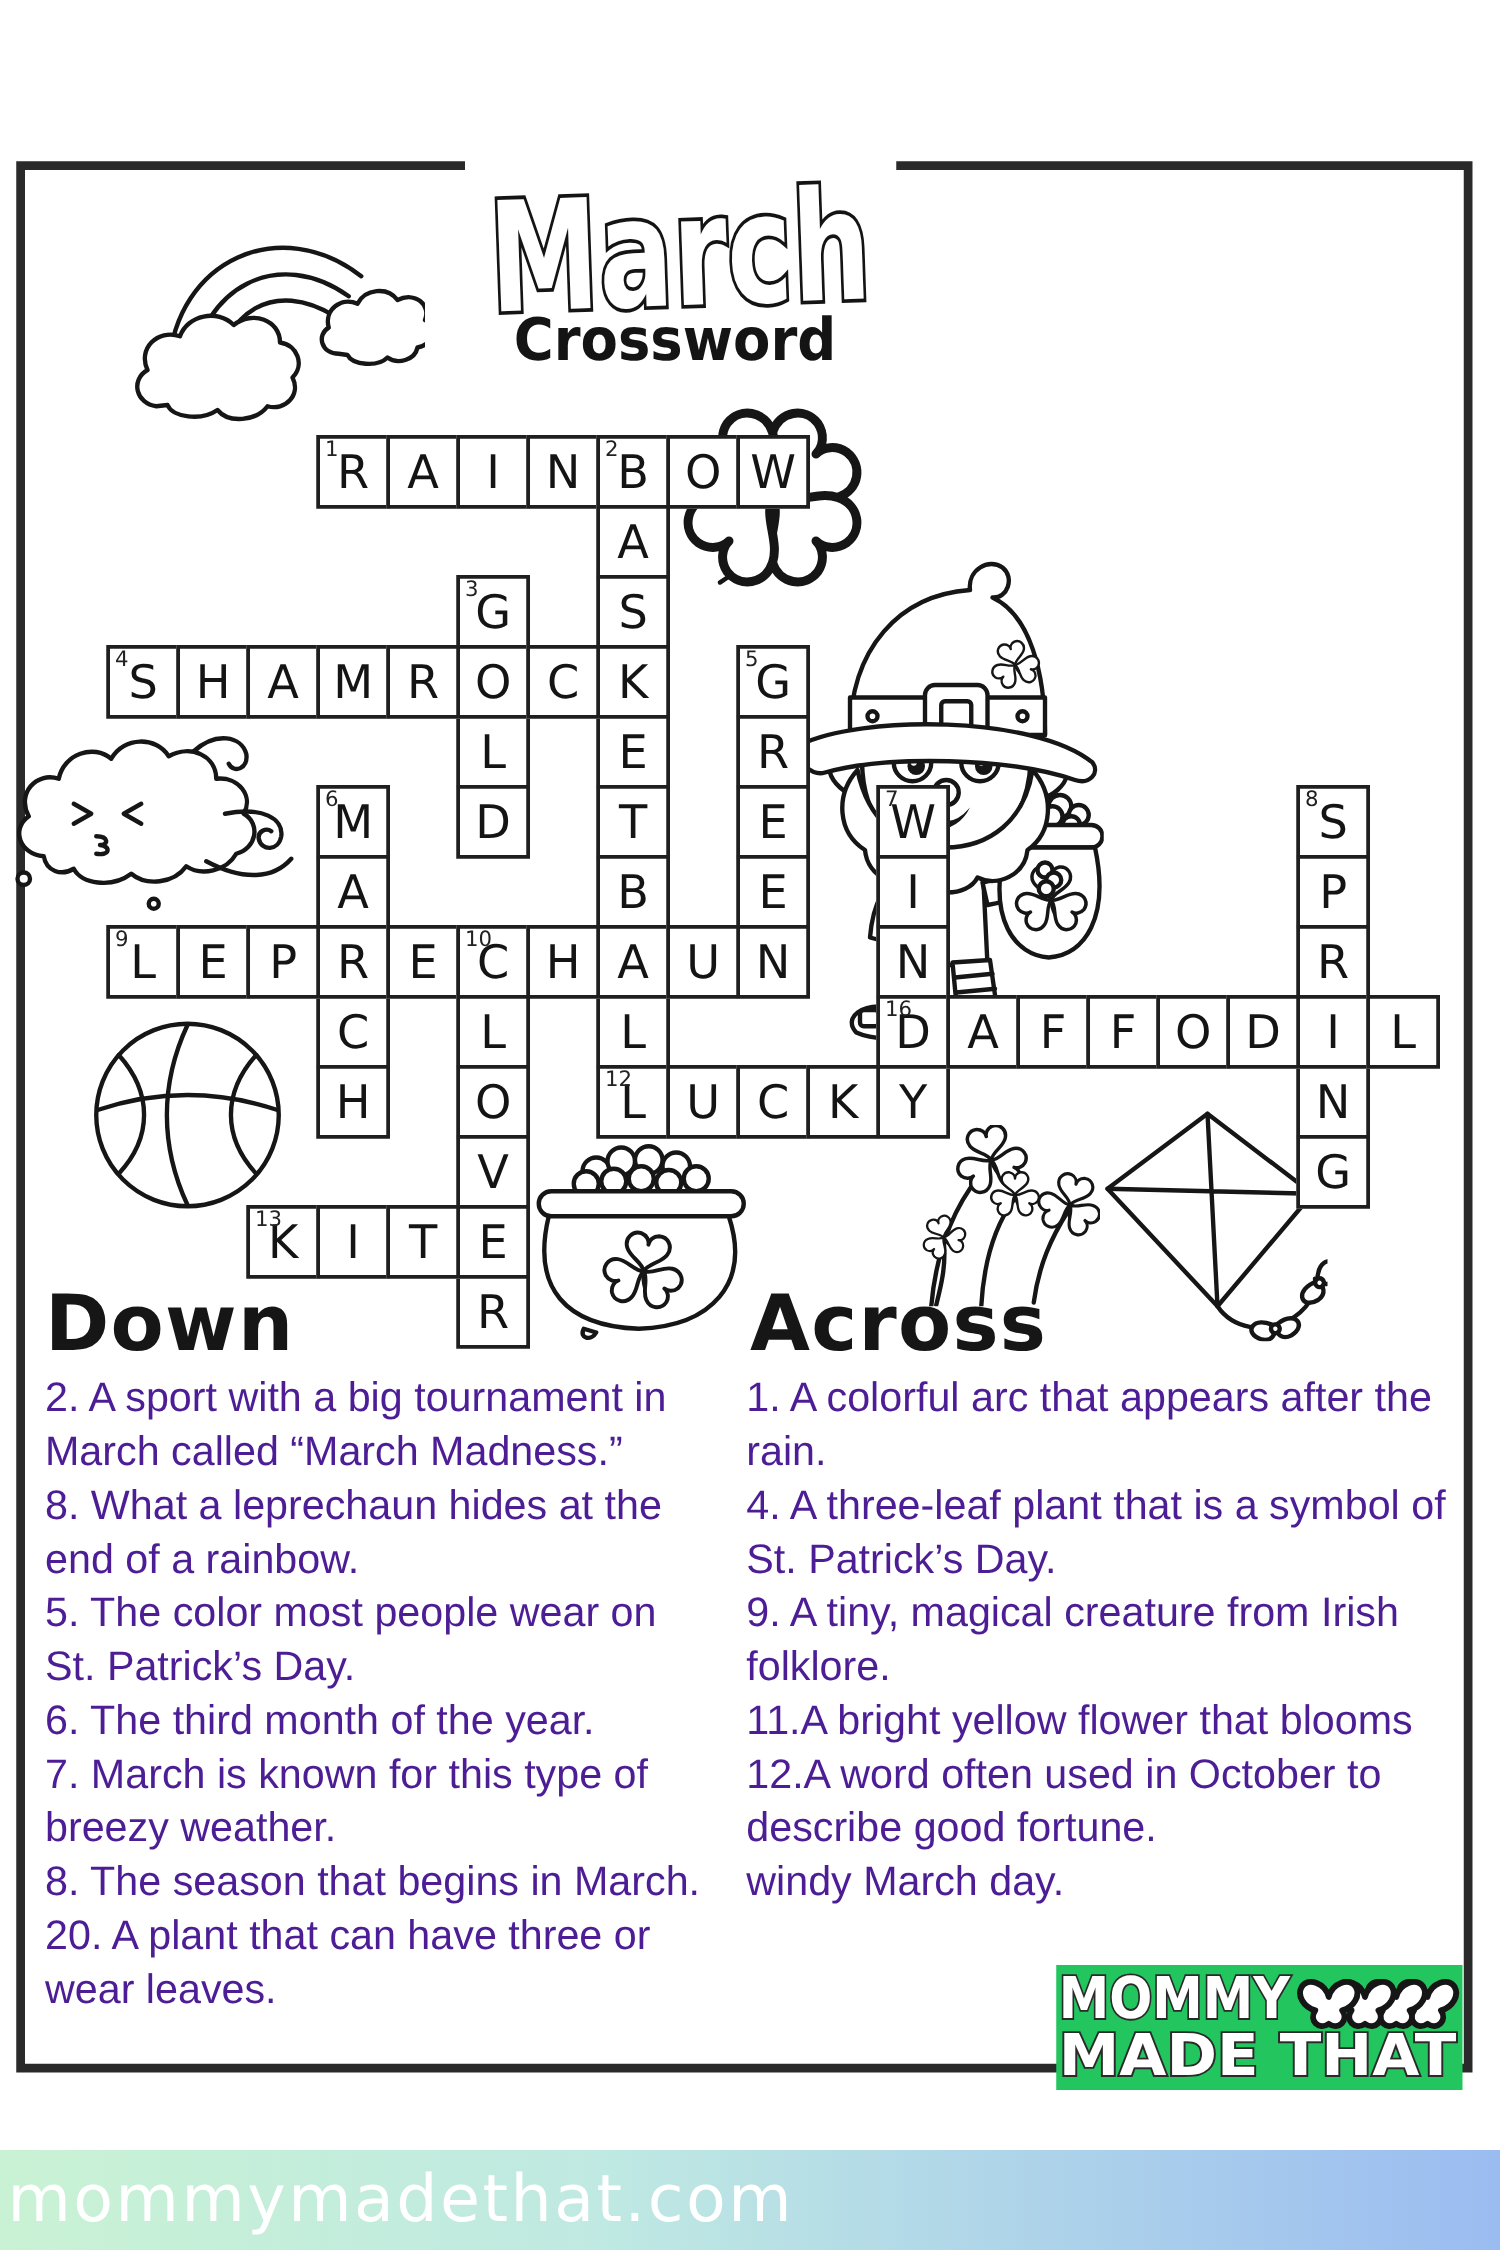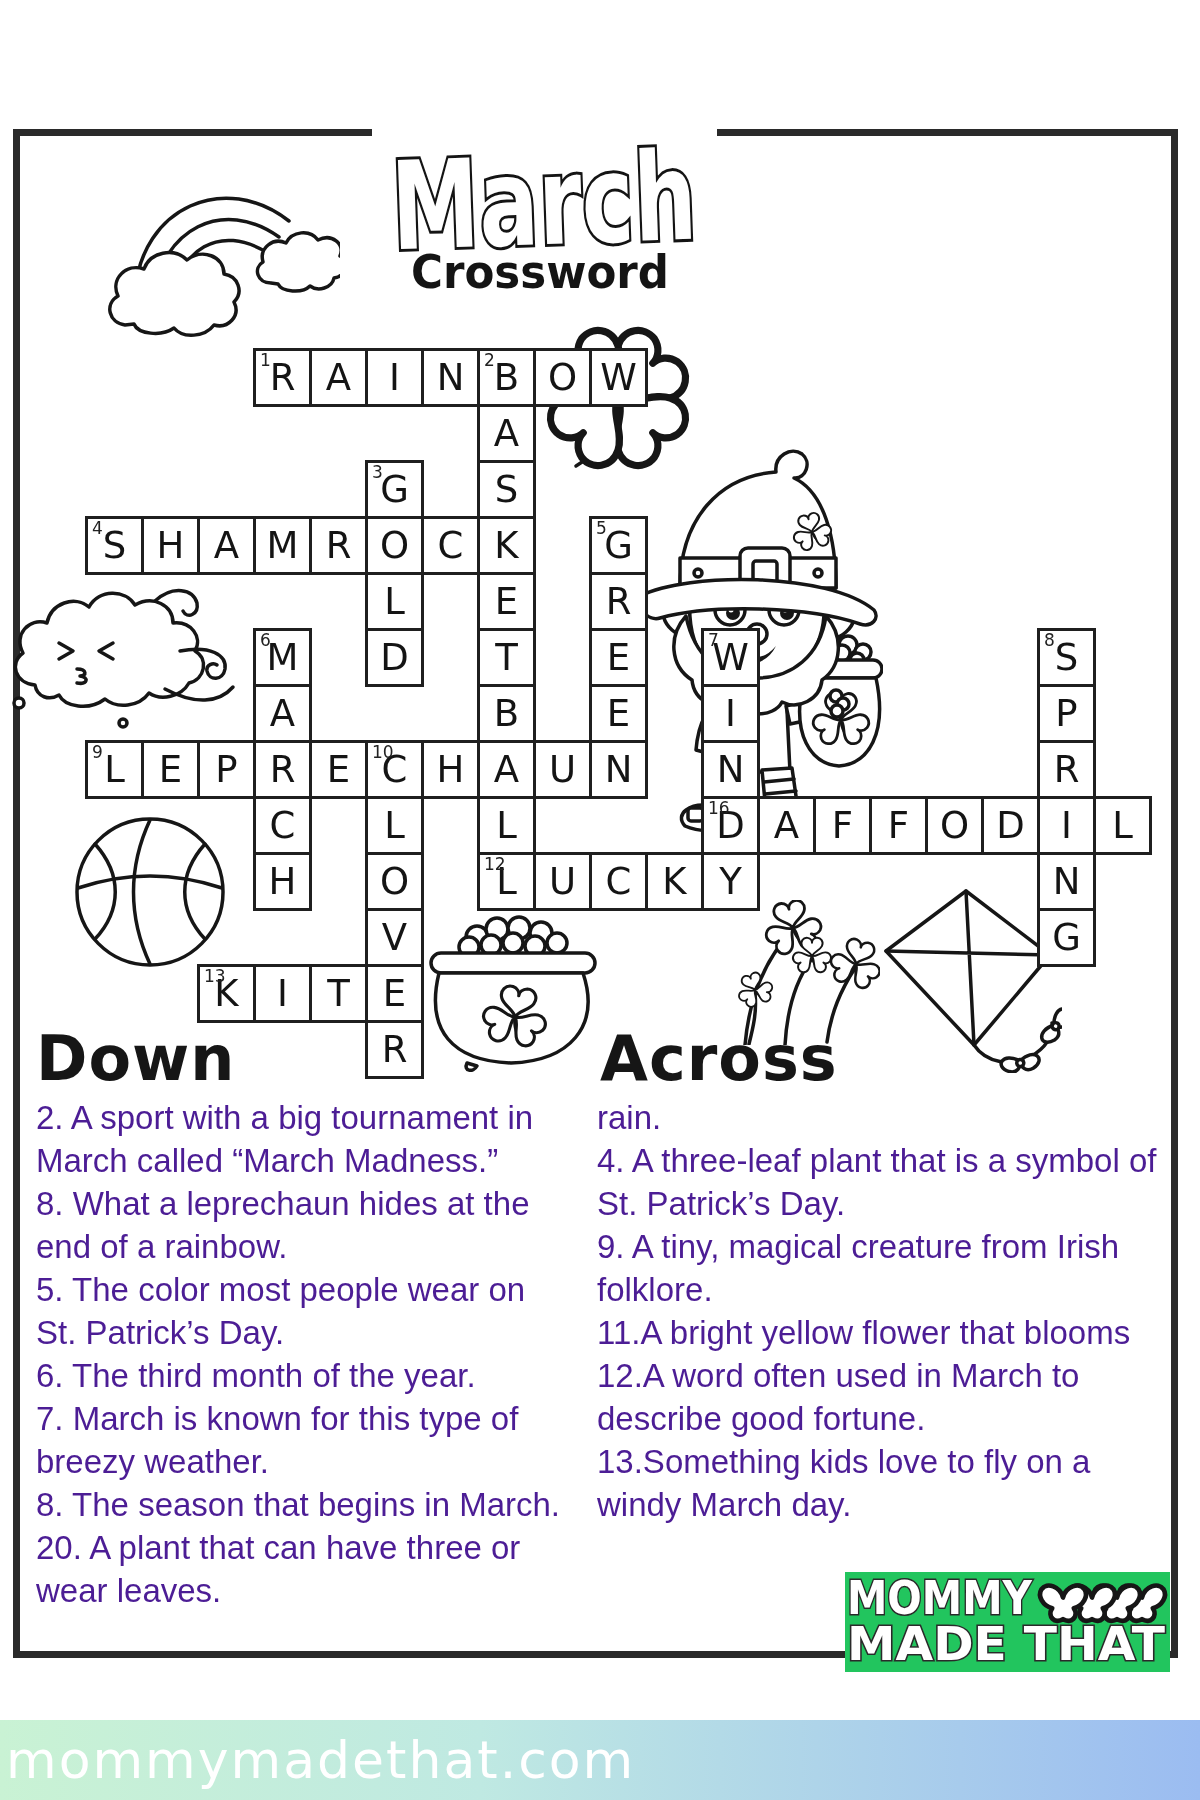--- a/index.html
+++ b/index.html
@@ -465,39 +465,39 @@
     <div>
       <div class="clue-line">8. The season that begins in March.</div>
     </div>
     <div>
       <div class="clue-line">20. A plant that can have three or</div>
       <div class="clue-line">wear leaves.</div>
     </div>
   </div>
 <div id="across-clues" class="abs clue-col">
     <div>
+      <div class="clue-line">1. A colorful arc that appears after the</div>
       <div class="clue-line">rain.</div>
     </div>
     <div>
       <div class="clue-line">4. A three-leaf plant that is a symbol of</div>
       <div class="clue-line">St. Patrick’s Day.</div>
     </div>
     <div>
       <div class="clue-line">9. A tiny, magical creature from Irish</div>
       <div class="clue-line">folklore.</div>
     </div>
     <div>
       <div class="clue-line">11.A bright yellow flower that blooms</div>
     </div>
     <div>
-      <div class="clue-line">12.A word often used in March to</div>
+      <div class="clue-line">12.A word often used in October to</div>
       <div class="clue-line">describe good fortune.</div>
     </div>
     <div>
-      <div class="clue-line">13.Something kids love to fly on a</div>
       <div class="clue-line">windy March day.</div>
     </div>
   </div>
 
 <div id="logo-block" class="abs">
   <svg width="325" height="100" viewBox="0 0 325 100">
     <text x="2" y="42" font-family="DejaVu Sans" font-weight="bold" font-size="46" textLength="185" lengthAdjust="spacingAndGlyphs" fill="#ffffff" stroke="#2a2a2a" stroke-width="3" paint-order="stroke">MOMMY</text>
     <g>
       <use href="#heart" transform="translate(297,12) scale(1.35)"></use>
       <use href="#heart" transform="translate(272,12) scale(1.35)"></use>

